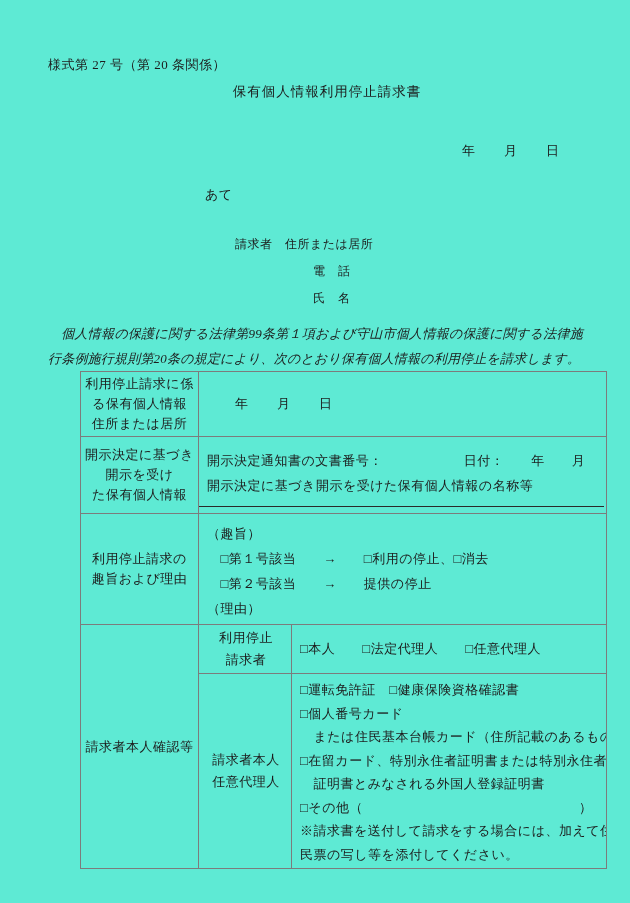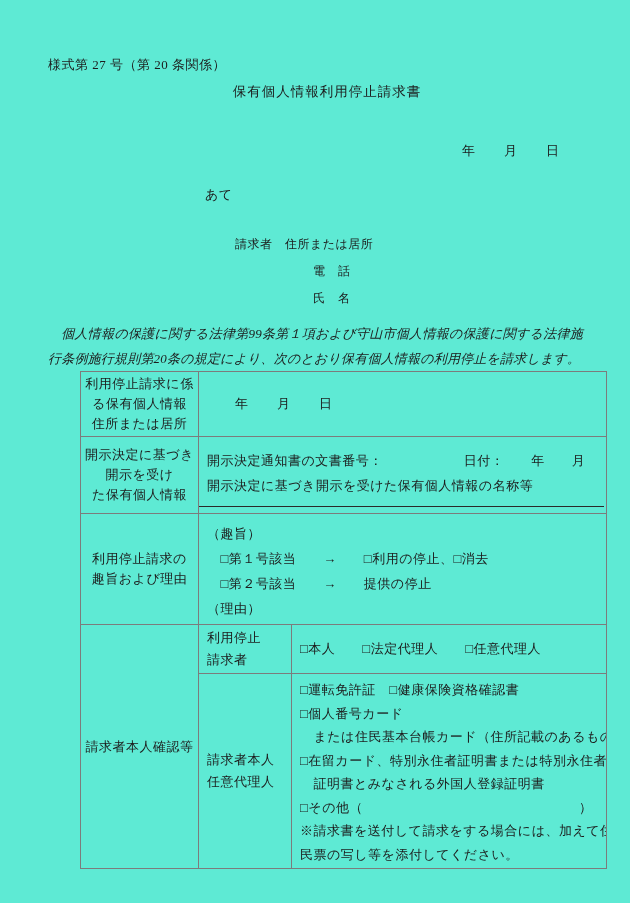--- a/index.html
+++ b/index.html
@@ -81,21 +81,21 @@
     vertical-align: middle;
     overflow: hidden;
   }
   td.label-cell {
     text-align: center;
     line-height: 20px;
     letter-spacing: 0.5px;
     padding: 2px 1px;
   }
   td.mid-cell {
-    text-align: left;
+    text-align: center;
     line-height: 22px;
     padding: 2px 6px 2px 8px;
     vertical-align: middle;
   }
   td.value-cell {
     padding: 2px 4px 2px 8px;
   }
   .r1-h { height: 59px; }
   .r2-h { height: 77px; padding-left: 44px; }
   .r3-h { height: 111px; }

